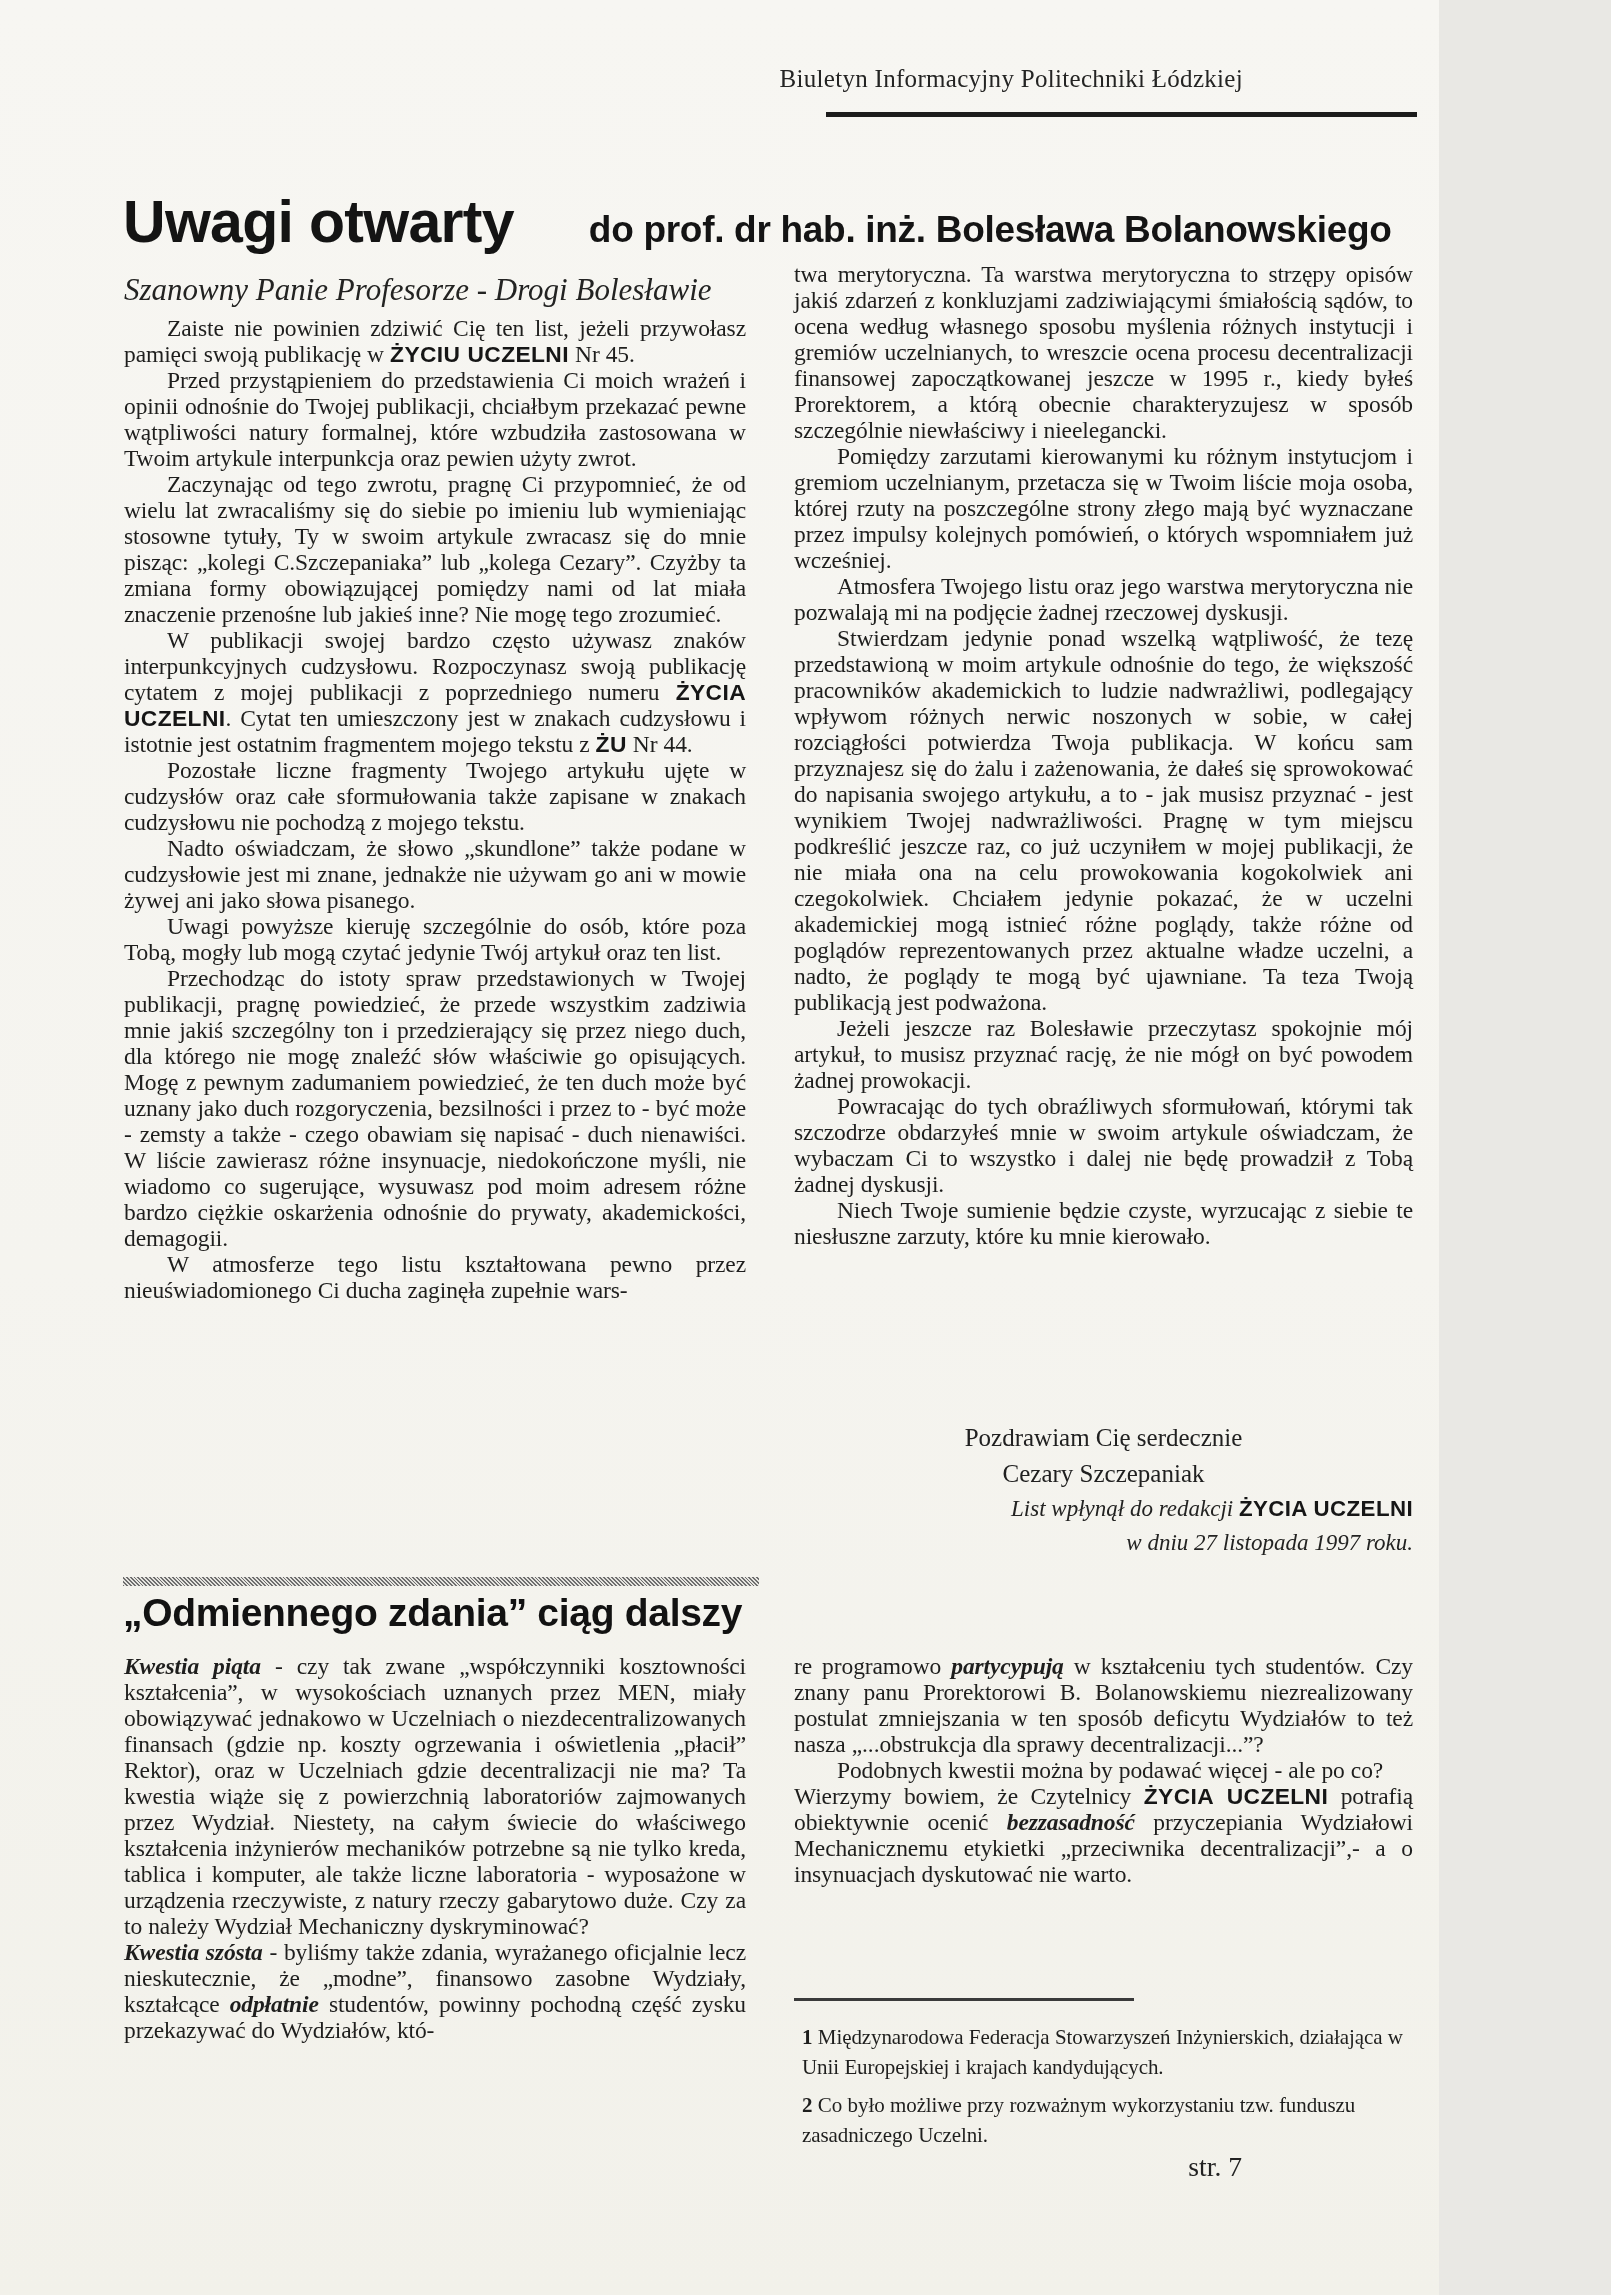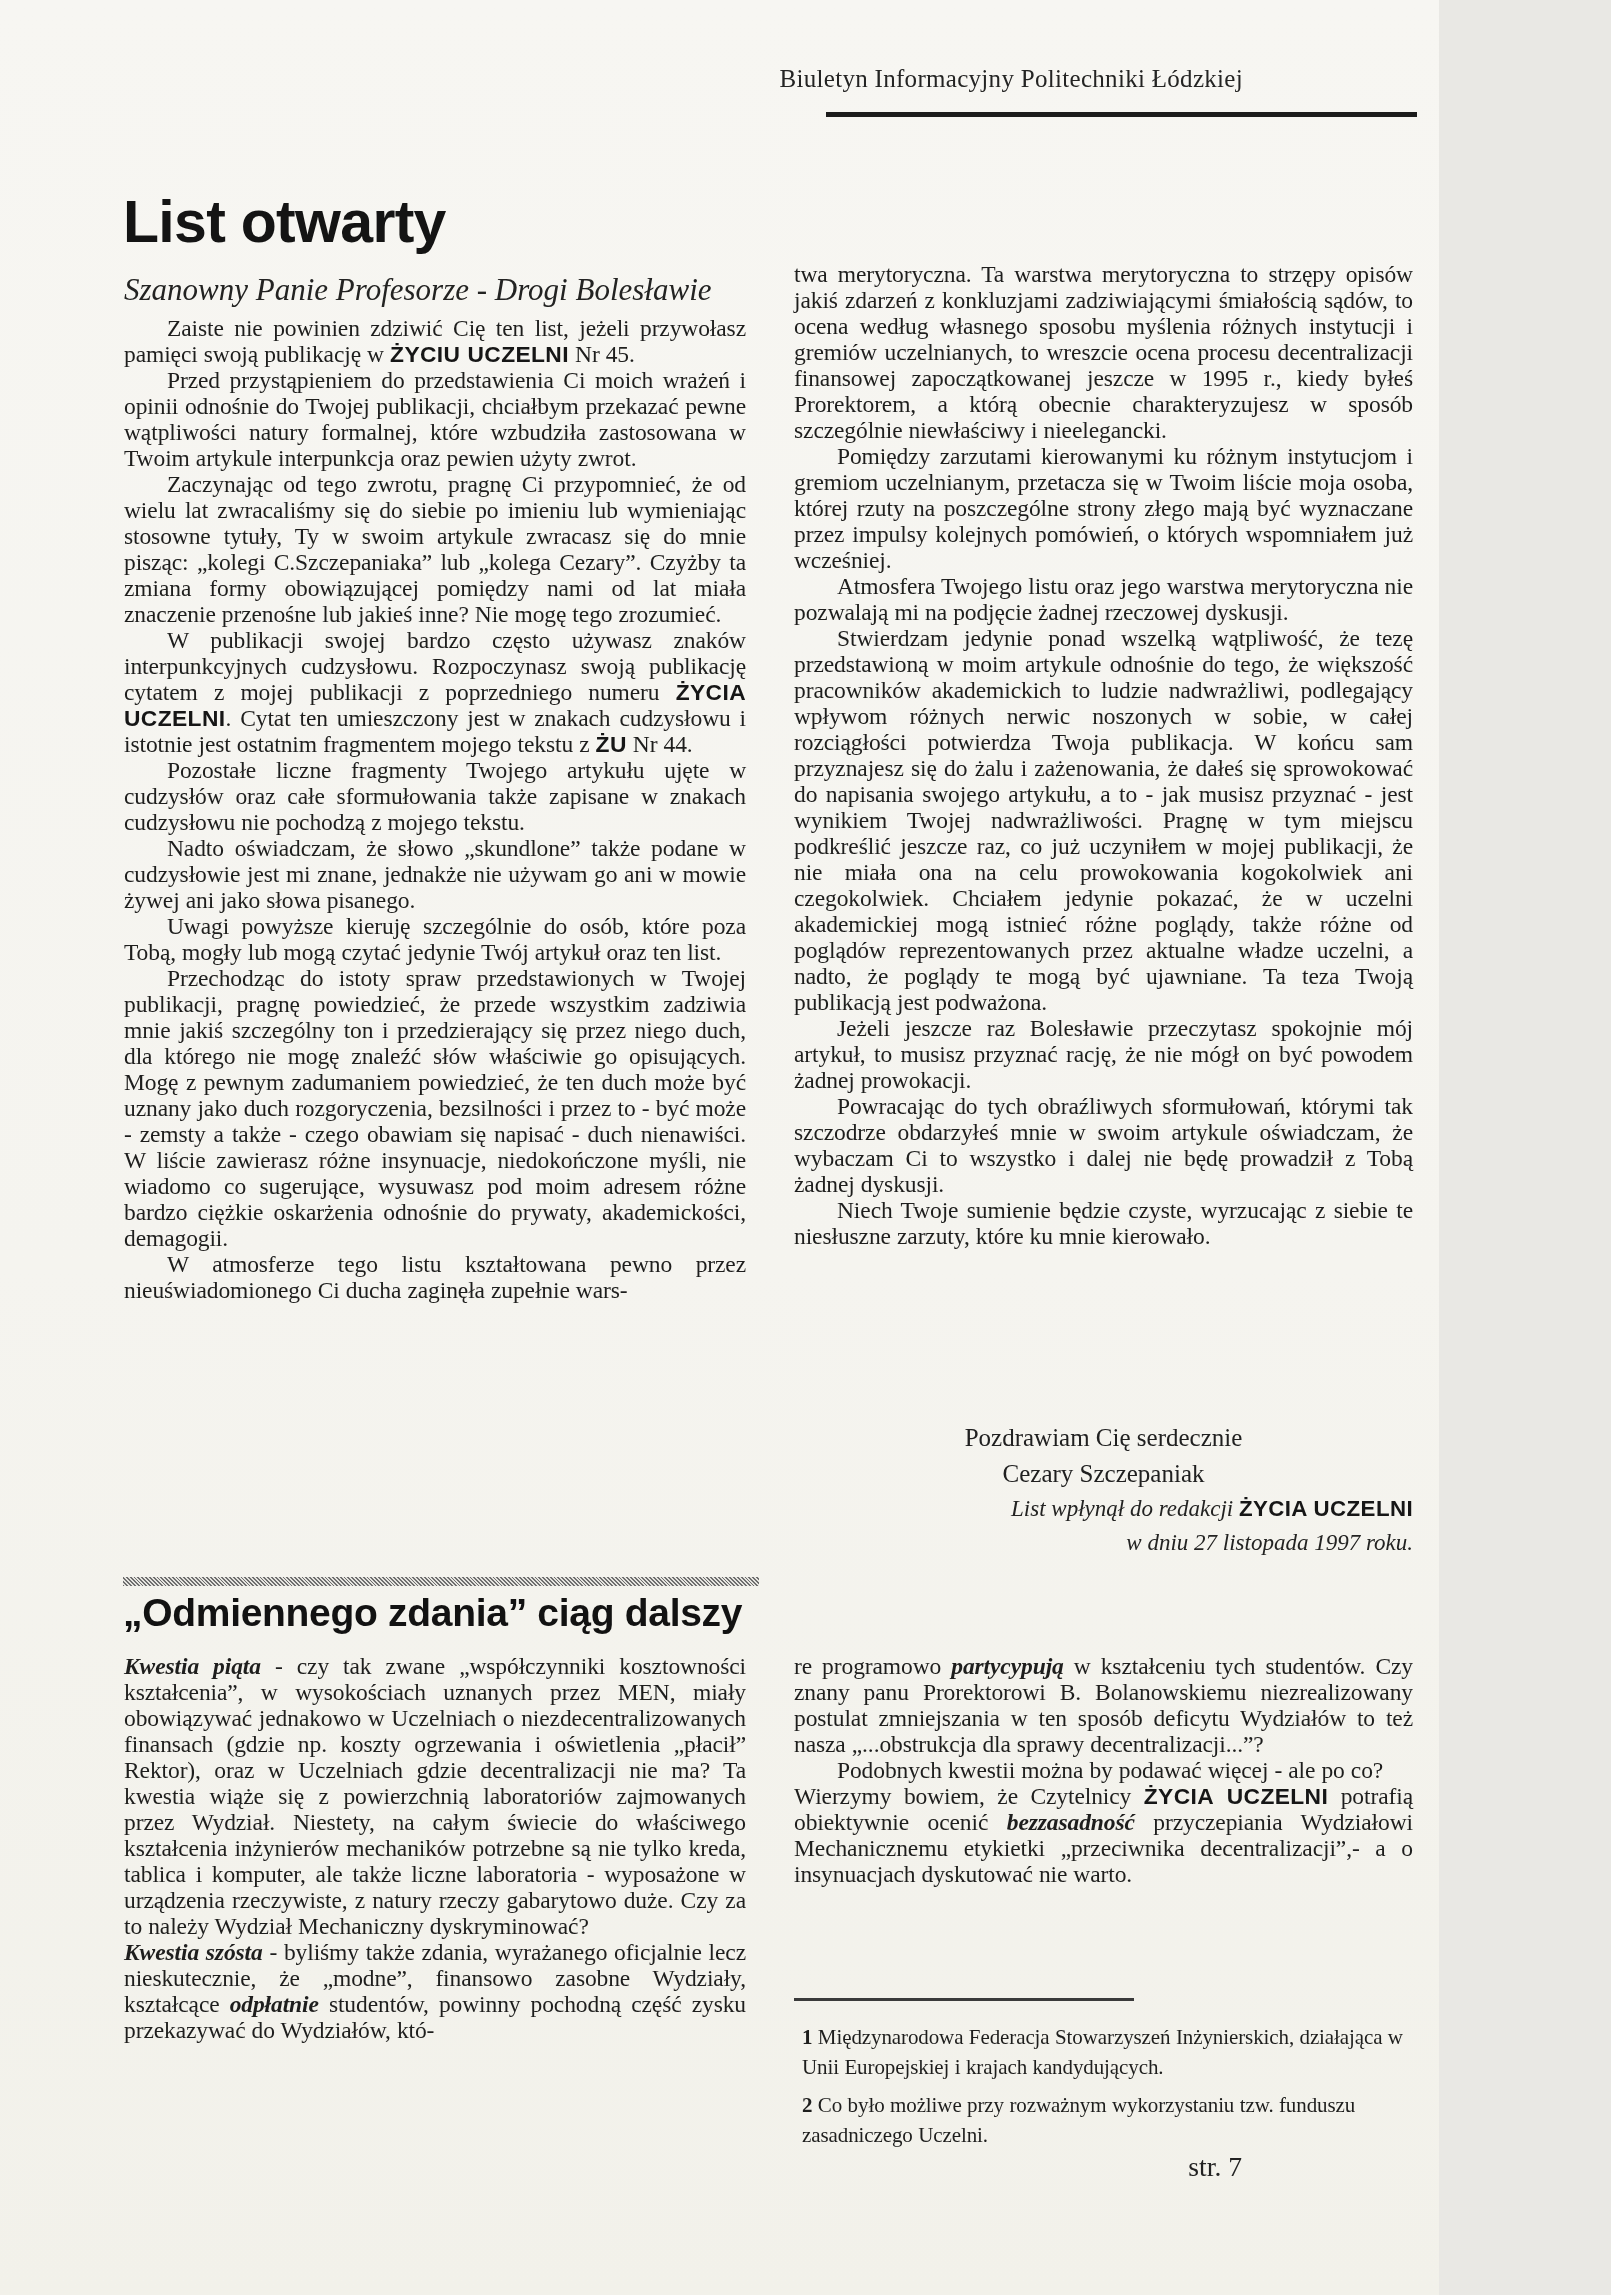--- a/index.html
+++ b/index.html
@@ -90,21 +90,22 @@
 
 <div class="page">
 
   <div class="edge-strip"></div>
   <div class="edge-tab"></div>
 
   <div class="journal-header">Biuletyn Informacyjny Politechniki Łódzkiej</div>
   <div class="header-rule"></div>
 
   <h1 class="title">
-    <span class="t1">List otwarty</span>
+    <span class="t1">Uwagi otwarty</span>
+    <span class="t2">do prof. dr hab. inż. Bolesława Bolanowskiego</span>
   </h1>
 
   <div class="salutation">Szanowny Panie Profesorze - Drogi Bolesławie</div>
 
   <div class="col colL1">
       <p class="para indent"><span>Zaiste nie powinien zdziwić Cię ten list, jeżeli przywołasz pamięci swoją publikację w </span><span class="seg-logo">ŻYCIU UCZELNI</span><span> Nr 45.</span></p>
       <p class="para indent"><span>Przed przystąpieniem do przedstawienia Ci moich wrażeń i opinii odnośnie do Twojej publikacji, chciałbym przekazać pewne wątpliwości natury formalnej, które wzbudziła zastosowana w Twoim artykule interpunkcja oraz pewien użyty zwrot.</span></p>
       <p class="para indent"><span>Zaczynając od tego zwrotu, pragnę Ci przypomnieć, że od wielu lat zwracaliśmy się do siebie po imieniu lub wymieniając stosowne tytuły, Ty w swoim artykule zwracasz się do mnie pisząc: „kolegi C.Szczepaniaka” lub „kolega Cezary”. Czyżby ta zmiana formy obowiązującej pomiędzy nami od lat miała znaczenie przenośne lub jakieś inne? Nie mogę tego zrozumieć.</span></p>
       <p class="para indent"><span>W publikacji swojej bardzo często używasz znaków interpunkcyjnych cudzysłowu. Rozpoczynasz swoją publikację cytatem z mojej publikacji z poprzedniego numeru </span><span class="seg-logo">ŻYCIA UCZELNI</span><span>. Cytat ten umieszczony jest w znakach cudzysłowu i istotnie jest ostatnim fragmentem mojego tekstu z </span><span class="seg-logo">ŻU</span><span> Nr 44.</span></p>
       <p class="para indent"><span>Pozostałe liczne fragmenty Twojego artykułu ujęte w cudzysłów oraz całe sformułowania także zapisane w znakach cudzysłowu nie pochodzą z mojego tekstu.</span></p>

